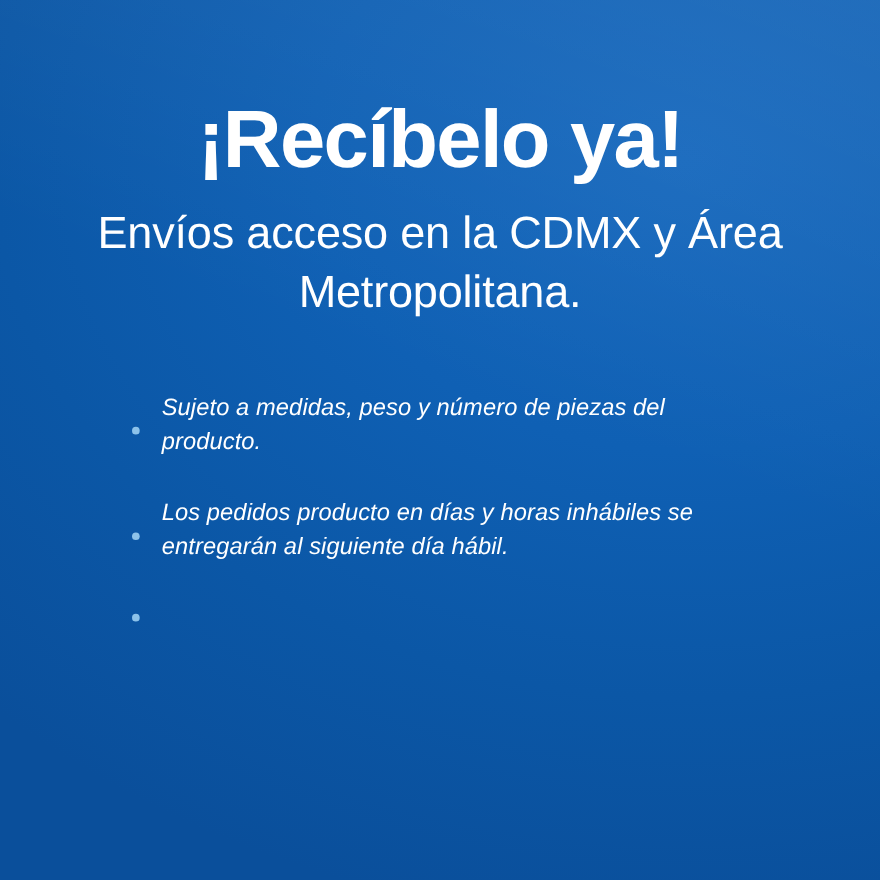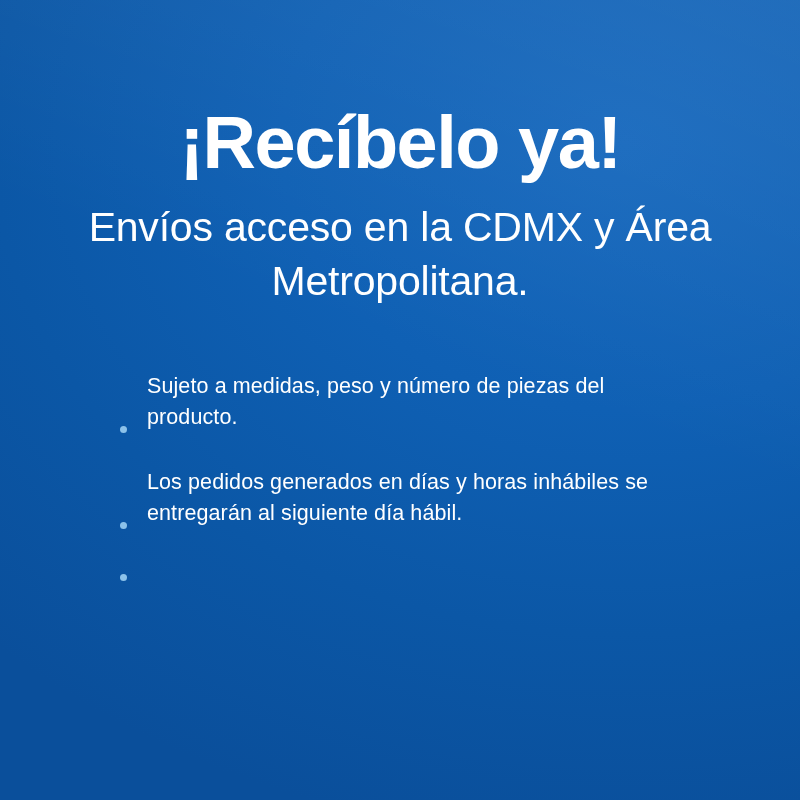--- a/index.html
+++ b/index.html
@@ -36,21 +36,20 @@
     pointer-events: none;
   }
 
   .content {
     position: relative;
     z-index: 2;
     width: 100%;
     display: flex;
     flex-direction: column;
     align-items: center;
-    margin-top: 16px;
   }
 
   .headline {
     margin: 0;
     padding-top: 88px;
     color: #ffffff;
     font-size: 74px;
     line-height: 1.05;
     font-weight: 700;
     letter-spacing: -1.5px;
@@ -70,22 +69,23 @@
 
   .bullet-list {
     list-style: none;
     margin: 62px 0 0 0;
     padding: 0;
     width: 560px;
   }
 
   .bullet-item {
     display: flex;
-    align-items: flex-end;
+    align-items: center;
     margin-bottom: 34px;
+    font-style: italic;
   }
   .bullet-item:last-child {
     margin-bottom: 0;
   }
 
   .bullet-dot {
     flex: 0 0 auto;
     width: 7px;
     height: 7px;
     border-radius: 50%;
@@ -112,21 +112,21 @@
 
     <p class="subhead">Envíos acceso en la CDMX y Área Metropolitana.</p>
 
     <ul class="bullet-list">
       <li class="bullet-item">
         <span class="bullet-dot"></span>
         <span class="bullet-text">Sujeto a medidas, peso y número de piezas del producto.</span>
       </li>
       <li class="bullet-item">
         <span class="bullet-dot"></span>
-        <span class="bullet-text">Los pedidos generados en días y horas inhábiles se entregarán al siguiente día hábil.</span>
+        <span class="bullet-text">Los pedidos producto en días y horas inhábiles se entregarán al siguiente día hábil.</span>
       </li>
       <li class="bullet-item">
         <span class="bullet-dot"></span>
       </li>
     </ul>
 
   </div>
 </div>
 
 </body></html>

